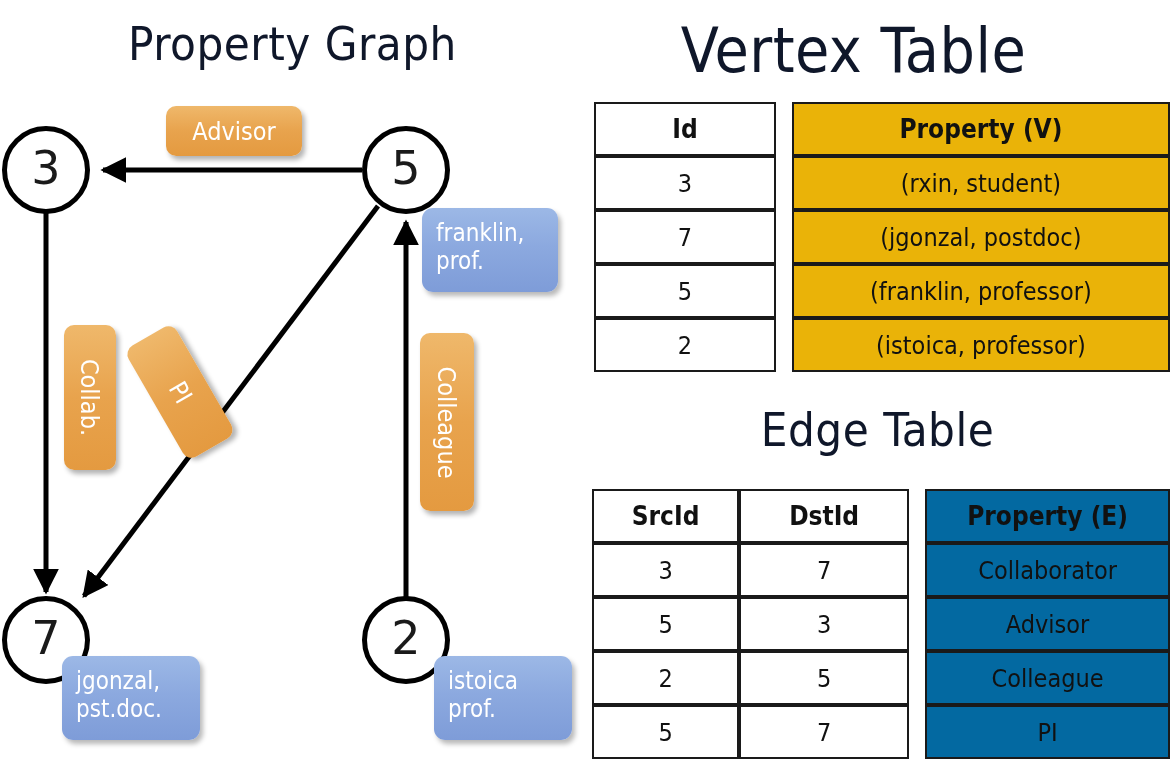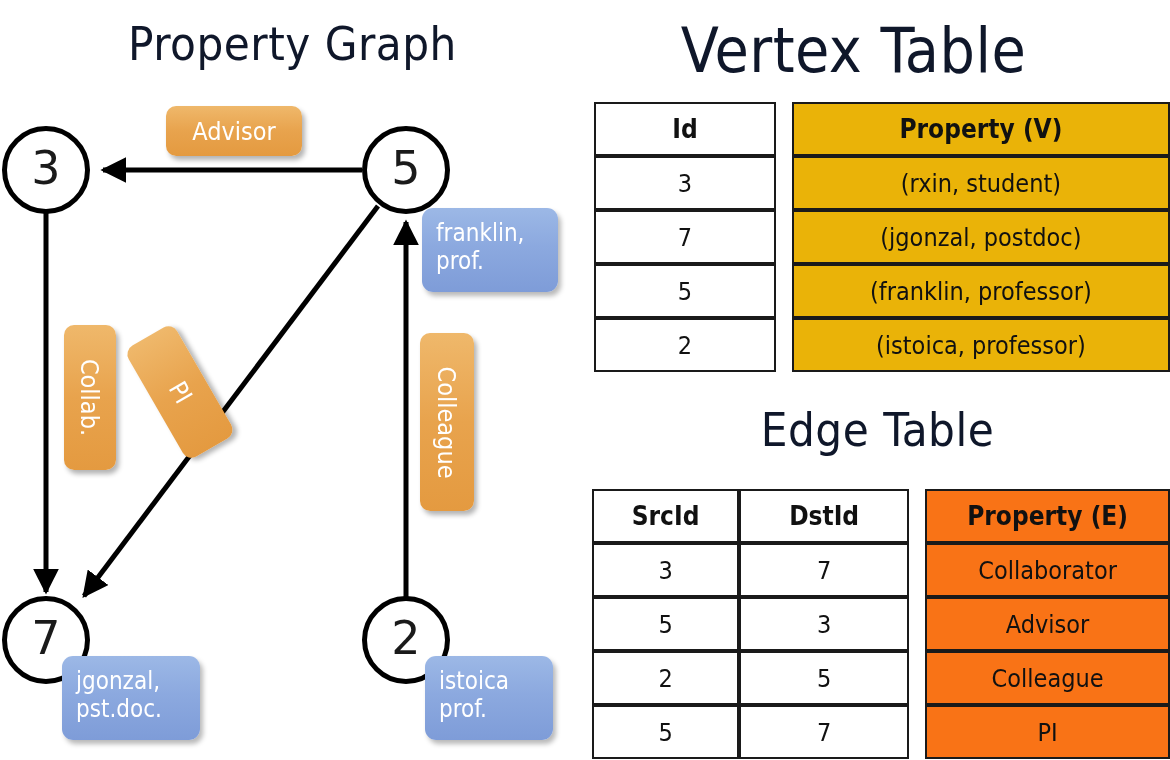--- a/index.html
+++ b/index.html
@@ -130,21 +130,21 @@
 
   
   .gap { border: none !important; width: 9px; background: #fff; }
 
   
   #edge-table { left: 592px; top: 489px; }
   #edge-table .c-src  { width: 150px; }
   #edge-table .c-dst  { width: 174px; }
   #edge-table .c-prop { width: 249px; }
   #edge-table tr > * { height: 54px; }
-  #edge-table .shade  { background: #f97316; }
+  #edge-table .shade  { background: #0369a1; }
 </style>
 </head>
 <body>
 
 <div class="title" id="title-property-graph">Property Graph</div>
 <div class="title" id="title-vertex-table">Vertex Table</div>
 <div class="title" id="title-edge-table">Edge Table</div>
 
 <div id="graph-panel">
 
@@ -196,21 +196,21 @@
     <span>7</span>
   </div>
   <div class="prop-box" style="left:62px; top:656px; width:138px; height:84px;">
     <span class="ln">jgonzal,</span>
     <span class="ln">pst.doc.</span>
   </div>
 
   <div class="vertex" style="left:362px; top:596px;">
     <span>2</span>
   </div>
-  <div class="prop-box" style="left:425px; top:656px; width:128px; height:84px;">
+  <div class="prop-box" style="left:434px; top:656px; width:138px; height:84px;">
     <span class="ln">istoica</span>
     <span class="ln">prof.</span>
   </div>
 </div>
 
 <table class="tbl" id="vertex-table">
   <tbody>
       <tr>
     <th class="c-id">Id</th>
     <td class="gap"></td>

